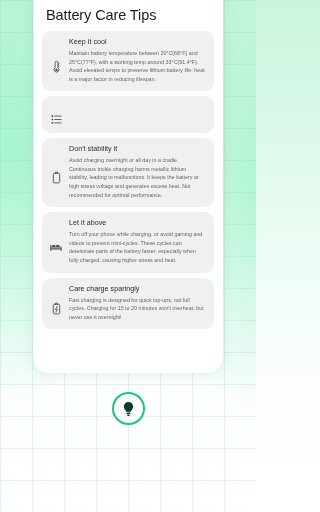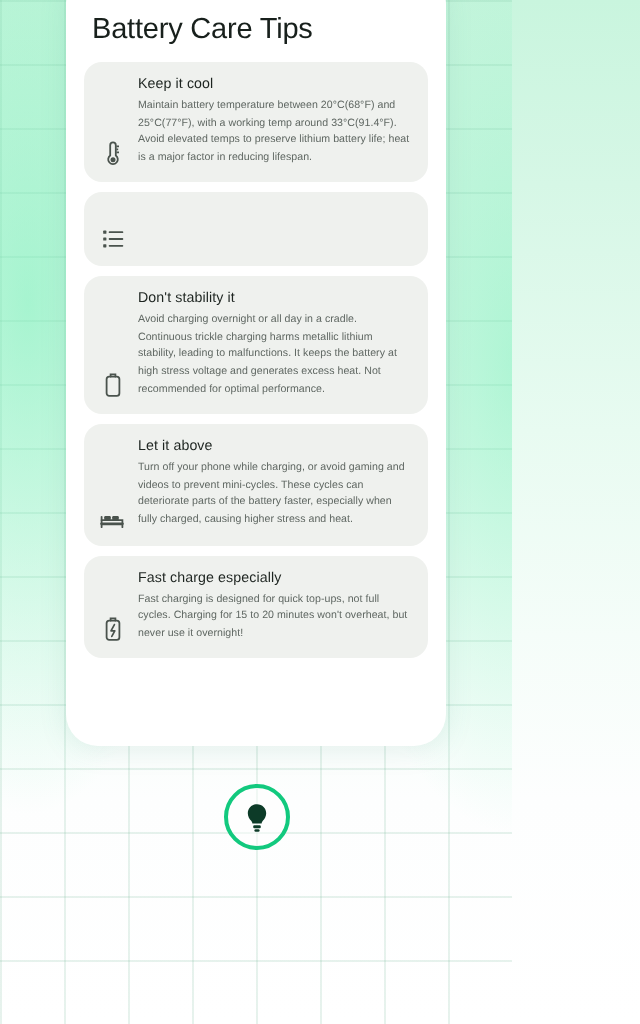--- a/index.html
+++ b/index.html
@@ -54,21 +54,21 @@
     padding: 21px 4px 8px 4px;
   }
 
   
   .tips { display: flex; flex-direction: column; gap: 5px; }
   .tip-card {
     background: #eff1ee;
     border-radius: 9px;
     padding: 7px 8px 8px 8px;
     display: flex;
-    align-items: flex-end;
+    align-items: center;
     gap: 7px;
   }
   .tip-icon {
     flex: 0 0 12px;
     width: 12px;
     margin-top: 11px;
     display: flex; align-items: center; justify-content: center;
     color: #4a534d;
   }
   .tip-icon svg { display: block; }
@@ -179,21 +179,21 @@
 
     <div class="tip-card">
       <span class="tip-icon">
         <svg width="9" height="13" viewBox="0 0 9 13" fill="none" stroke="currentColor" stroke-width="0.9">
           <rect x="1.3" y="2.3" width="6.4" height="9.6" rx="1.3"></rect>
           <path d="M3.3 2.3V1.2h2.4v1.1" stroke-linecap="round"></path>
           <path d="M5.2 4.3L3.5 7.4h1.9L3.9 10.2" stroke-width="0.85" stroke-linejoin="round" stroke-linecap="round"></path>
         </svg>
       </span>
       <div class="tip-body">
-        <div class="tip-title">Fast charge especially</div>
+        <div class="tip-title">Care charge sparingly</div>
         <div class="tip-desc">Fast charging is designed for quick top-ups, not full cycles. Charging for 15 to 20 minutes won't overheat, but never use it overnight!</div>
       </div>
     </div>
 
   </div>
 </div>
 
 <div class="footer">
   <div class="badge">
     <span>

